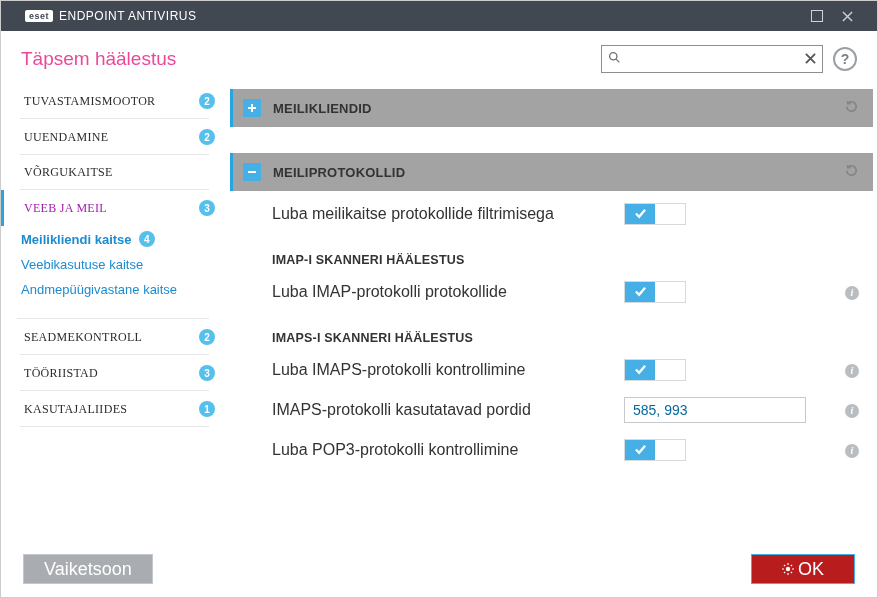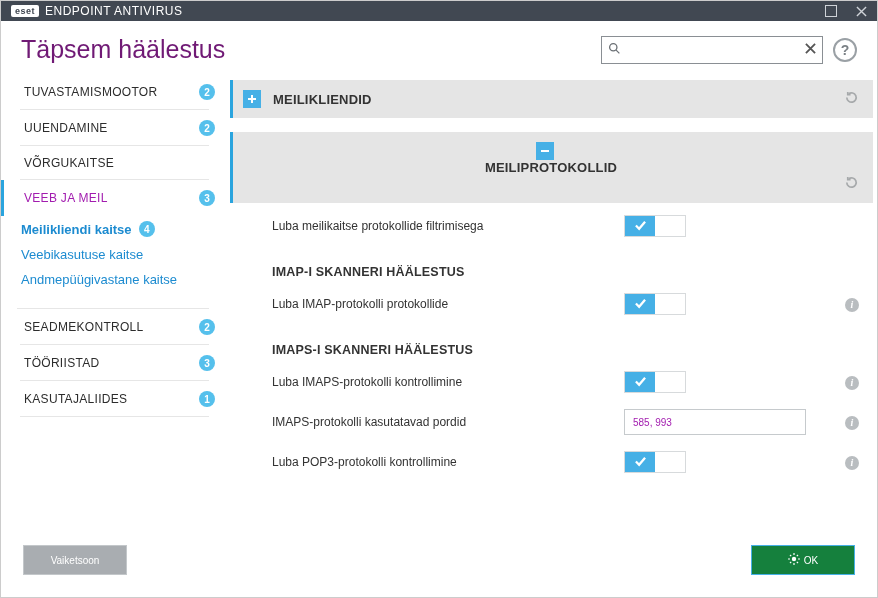--- a/index.html
+++ b/index.html
@@ -1,75 +1,75 @@
 <!DOCTYPE html>
 <html><head>
 <meta charset="utf-8">
 <style>
   * { box-sizing: border-box; margin: 0; padding: 0; }
   body { font-family: "Segoe UI", Arial, sans-serif; font-size: 13px; color: #333; background: #fff; width: 878px; height: 598px; overflow: hidden; border: 1px solid #ccc; }
-  .titlebar { background: #414852; color: #fff; height: 20px; display: flex; align-items: center; padding: 0 10px; }
+  .titlebar { background: #414852; color: #fff; height: 30px; display: flex; align-items: center; padding: 0 24px; }
   .titlebar .brand { font-size: 12px; display: flex; align-items: center; gap: 6px; }
   .titlebar .brand .eset-logo { background: #fff; color: #414852; font-size: 9px; font-weight: 700; padding: 1px 4px; border-radius: 2px; letter-spacing: 0.5px; }
   .titlebar .brand .prod { letter-spacing: 0.5px; font-weight: 400; }
   .titlebar .winbtns { margin-left: auto; display: flex; gap: 18px; align-items: center; }
   .titlebar .winbtns span { width: 12px; height: 12px; display: inline-flex; align-items: center; justify-content: center; }
   .sq { width: 10px; height: 10px; border: 1px solid #cfd3d8; display: inline-block; }
   .x-ic svg { width: 11px; height: 11px; stroke: #cfd3d8; stroke-width: 1.5; }
 
   .header-row { display: flex; align-items: center; padding: 14px 20px 10px 20px; }
-  .header-title { font-size: 25px; color: #701a75; font-weight: 400; }
+  .header-title { font-size: 19px; color: #ec4899; font-weight: 400; }
   .search-wrap { margin-left: auto; display: flex; align-items: center; gap: 10px; }
   .searchbox { display: flex; align-items: center; border: 1px solid #8a8f94; height: 28px; width: 222px; padding: 0 6px; background: #fff; }
   .searchbox input { border: none; outline: none; flex: 1; font-size: 13px; background: transparent; }
   .mag svg { width: 13px; height: 13px; stroke: #6a6f74; fill: none; stroke-width: 1.6; }
   .clear-x svg { width: 11px; height: 11px; stroke: #555; stroke-width: 2; }
   .help-btn { width: 24px; height: 24px; border: 2px solid #9aa0a5; border-radius: 50%; display: flex; align-items: center; justify-content: center; color: #7a8085; font-weight: 700; font-size: 14px; cursor: pointer; }
 
   .body-area { display: flex; height: calc(598px - 30px - 54px - 56px); }
   .sidebar { width: 228px; padding: 0 0 0 0; overflow-y: auto; }
   .sb-item { position: relative; padding: 10px 14px 10px 20px; display: flex; align-items: center; justify-content: space-between; cursor: pointer; border-left: 3px solid transparent; color: #2c2c2c; text-transform: none; }
   .sb-item.sep::after { content: ""; position: absolute; left: 16px; right: 20px; bottom: 0; height: 1px; background: #e6e6e6; }
   .sb-item .lbl { font-size: 12px; letter-spacing: 0.3px; }
-  .sb-item.top .lbl { text-transform: uppercase; }
+  .sb-item.top .lbl { text-transform: uppercase; font-family: Liberation Serif, serif; }
   .sb-item.active { border-left-color: #2aa4de; }
   .sb-item.link .lbl { color: #a21caf; }
   .sb-sub { padding: 5px 14px 5px 20px; display: flex; align-items: center; cursor: pointer; }
   .sb-sub .lbl { color: #1c8bd0; font-size: 13px; }
   .sb-sub.current .lbl { font-weight: 700; }
   .badge { background: #55c0ec; color: #fff; border-radius: 50%; width: 16px; height: 16px; font-size: 10px; display: inline-flex; align-items: center; justify-content: center; font-weight: 600; }
 
   .content { flex: 1; background: #fff; overflow-y: auto; border-left: 1px solid #fff; padding-right: 4px; }
-  .sect-hdr { background: #e5e5e5; display: flex; align-items: center; padding: 10px 14px 10px 10px; margin: 6px 0 0 0; border-left: 3px solid transparent; position: relative; }
+  .sect-hdr { background: #a3a3a3; display: flex; align-items: center; padding: 10px 14px 10px 10px; margin: 6px 0 0 0; border-left: 3px solid transparent; position: relative; }
   .sect-hdr.expanded { border-left-color: #2aa4de; }
   .exp-box { width: 18px; height: 18px; background: #46b0e6; display: inline-flex; align-items: center; justify-content: center; margin-right: 12px; }
   .exp-box svg { stroke: #fff; stroke-width: 2; }
   .sect-title { font-weight: 700; font-size: 13px; color: #333; letter-spacing: 0.2px; }
   .reset-ic { margin-left: auto; opacity: 0.45; }
   .reset-ic svg { width: 15px; height: 15px; stroke: #5c6266; fill: none; stroke-width: 1.8; }
 
   .sect-body { padding: 4px 14px 18px 42px; }
   .row { display: flex; align-items: center; padding: 8px 0; }
-  .row .rlabel { flex: 0 0 352px; color: #333; font-size: 12px; }
+  .row .rlabel { flex: 0 0 352px; color: #333; font-size: 16px; }
   .row .rctrl { flex: 0 0 185px; }
   .row .rinfo { margin-left: auto; }
   .info-dot { width: 14px; height: 14px; border-radius: 50%; background: #b9bdc0; color: #fff; font-size: 10px; display: inline-flex; align-items: center; justify-content: center; font-style: italic; font-family: Georgia, serif; font-weight: 700; }
 
   .subhdr { font-weight: 700; font-size: 12.5px; color: #333; padding: 20px 0 6px 0; letter-spacing: 0.2px; }
 
   .toggle { width: 62px; height: 22px; background: #fff; border: 1px solid #d7dadc; display: inline-flex; overflow: hidden; cursor: pointer; }
   .toggle .half { width: 50%; display: flex; align-items: center; justify-content: center; }
   .toggle.on .half.left { background: #46b0e6; }
   .toggle .chk svg { width: 13px; height: 11px; stroke: #fff; stroke-width: 2.5; fill: none; }
 
-  .text-input { width: 182px; height: 26px; border: 1px solid #c6cacd; padding: 0 8px; font-size: 10px; color: #a21caf; outline: none; }
+  .text-input { width: 182px; height: 26px; border: 1px solid #c6cacd; padding: 0 8px; font-size: 14px; color: #0369a1; outline: none; }
 
   .footer { height: 56px; display: flex; align-items: center; padding: 0 22px; background: #fff; }
-  .btn { height: 30px; min-width: 104px; border: 1px solid #c3c7ca; background: #a3a8ac; color: #fff; font-size: 10px; display: inline-flex; align-items: center; justify-content: center; cursor: pointer; padding: 0 20px; }
-  .btn.primary { background: #15803d; border-color: #46b0e6; }
+  .btn { height: 30px; min-width: 104px; border: 1px solid #c3c7ca; background: #a3a8ac; color: #fff; font-size: 18px; display: inline-flex; align-items: center; justify-content: center; cursor: pointer; padding: 0 20px; }
+  .btn.primary { background: #b91c1c; border-color: #46b0e6; }
   .btn.secondary { background: #a9adb1; }
   .btn.light { background: #f2f3f4; color: #555; }
   .footer .spacer { flex: 1; }
   .footer .btn + .btn { margin-left: 16px; }
   .sun-ic svg { width: 12px; height: 12px; fill: #fff; margin-right: 4px; }
 </style>
 </head>
 <body>
 
 <div class="titlebar">
@@ -163,21 +163,21 @@
       </span>
       <span class="sect-title">MEILIKLIENDID</span>
       <span class="reset-ic">
         <svg viewBox="0 0 16 16">
             <path d="M3 8a5 5 0 1 0 2-4"></path>
             <path d="M4 2 L4 5 L7 5"></path>
           </svg>
       </span>
     </div>
 
-    <div class="sect-hdr expanded" style="margin-top:14px;flex-direction:column;">
+    <div class="sect-hdr expanded" style="margin-top:26px;">
       <span class="exp-box">
         <svg width="10" height="10" viewBox="0 0 10 10">
             <path d="M1 5 H9"></path>
           </svg>
       </span>
       <span class="sect-title">MEILIPROTOKOLLID</span>
       <span class="reset-ic">
         <svg viewBox="0 0 16 16">
             <path d="M3 8a5 5 0 1 0 2-4"></path>
             <path d="M4 2 L4 5 L7 5"></path>

